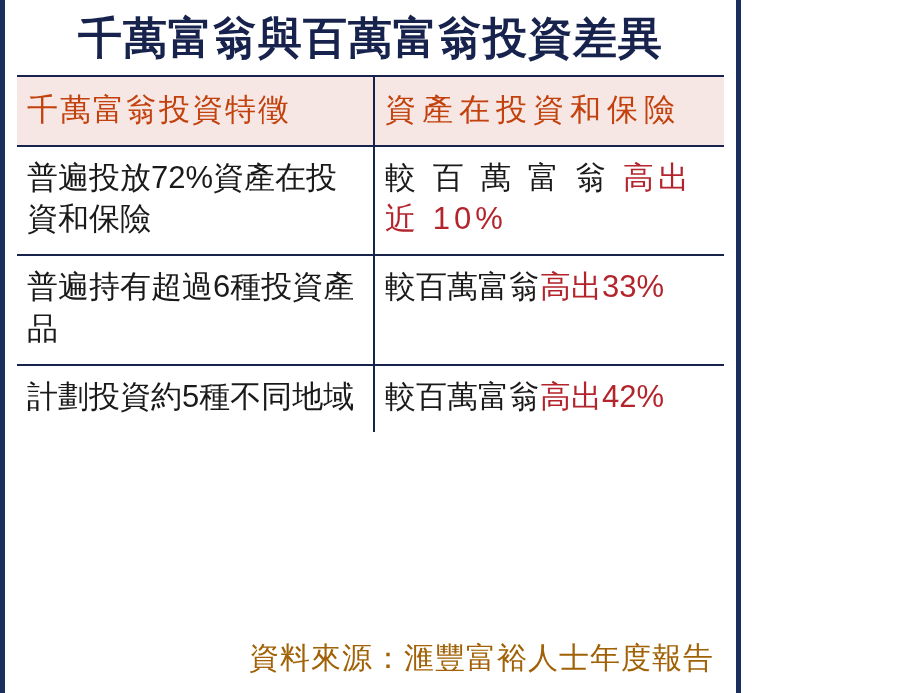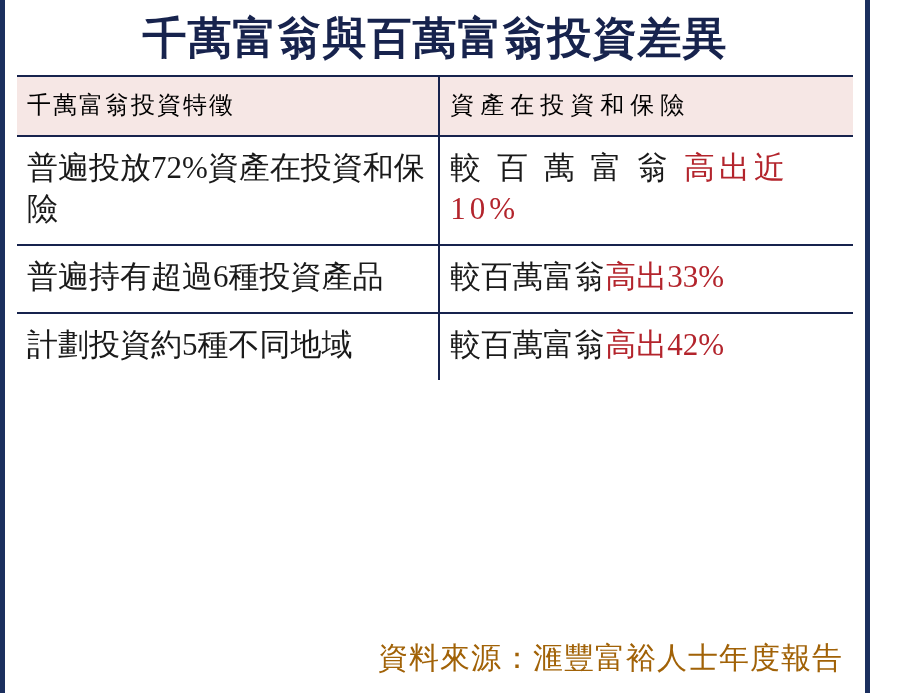--- a/index.html
+++ b/index.html
@@ -8,21 +8,21 @@
   }
   body {
     width: 907px;
     height: 693px;
     background: #ffffff;
     font-family: "Liberation Serif", "DejaVu Serif", serif;
     overflow: hidden;
   }
   .page {
     position: relative;
-    width: 870px;
+    width: 741px;
     height: 693px;
     box-sizing: border-box;
     border-left: 5px solid #1b2f5e;
     border-right: 5px solid #1b2f5e;
     background: #ffffff;
   }
   .title {
     text-align: center;
     font-size: 44px;
     font-weight: bold;
@@ -38,22 +38,22 @@
   table.data {
     width: 100%;
     border-collapse: collapse;
     table-layout: fixed;
   }
   table.data col.c1 { width: 50.5%; }
   table.data col.c2 { width: 49.5%; }
 
   table.data thead th {
     background: #f6e7e5;
-    color: #000000;
-    font-size: 24px;
+    color: #c2410c;
+    font-size: 31px;
     font-weight: normal;
     padding: 12px 10px 14px 10px;
     text-align: left;
     border-top: 2px solid #17234d;
     border-bottom: 2px solid #17234d;
     font-family: "Liberation Serif", "DejaVu Serif", serif;
   }
   table.data thead th.col1 {
     border-right: 2px solid #17234d;
     letter-spacing: 2px;
@@ -61,21 +61,21 @@
   table.data thead th.col2 {
     letter-spacing: 6px;
   }
   table.data tbody td {
     font-size: 31px;
     color: #1a1a1a;
     vertical-align: top;
     padding: 10px 10px 14px 10px;
     border-bottom: 2px solid #17234d;
     line-height: 1.35;
-    font-family: Liberation Serif, serif;
+    font-family: Liberation Sans, sans-serif;
   }
   table.data tbody tr:last-child td {
     border-bottom: none;
   }
   table.data tbody td.col1 {
     border-right: 2px solid #17234d;
   }
   .spaced {
     letter-spacing: 4px;
     text-align: right;

